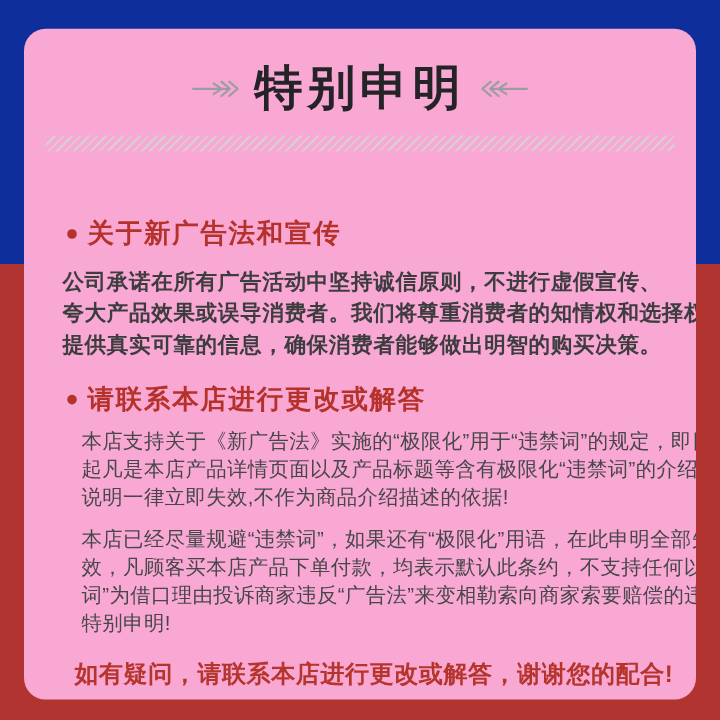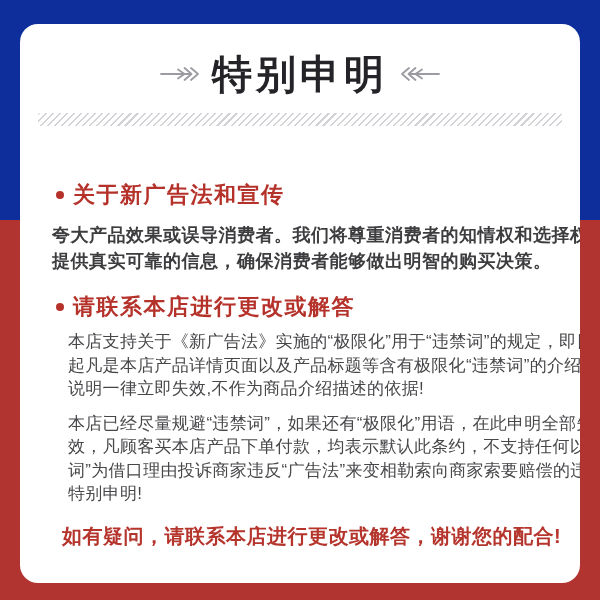--- a/index.html
+++ b/index.html
@@ -14,21 +14,21 @@
     position: absolute; left: 0; top: 0; width: 600px; height: 220px;
     background: #0e2f9b;
   }
   .bg-bottom {
     position: absolute; left: 0; top: 220px; width: 600px; height: 380px;
     background: #b23430;
   }
   .card {
     position: absolute; left: 20px; top: 24px;
     width: 560px; height: 559px;
-    background: #ffffff;
+    background: #f9a8d4;
     border-radius: 18px;
     box-sizing: border-box;
     overflow: hidden;
   }
   .title-row {
     margin-top: 28px;
     height: 44px;
     display: flex;
     align-items: center;
     justify-content: center;
@@ -133,20 +133,21 @@
   </div>
 
   <div class="divider"></div>
 
   <div class="section-heading heading-1">
     <span class="bullet"></span>
     <span class="heading-text">关于新广告法和宣传</span>
   </div>
 
   <div class="para para-1">
+    <div>公司承诺在所有广告活动中坚持诚信原则，不进行虚假宣传、</div>
     <div>夸大产品效果或误导消费者。我们将尊重消费者的知情权和选择权，</div>
     <div>提供真实可靠的信息，确保消费者能够做出明智的购买决策。</div>
   </div>
 
   <div class="section-heading heading-2">
     <span class="bullet"></span>
     <span class="heading-text">请联系本店进行更改或解答</span>
   </div>
 
   <div class="para para-2 para-small">

